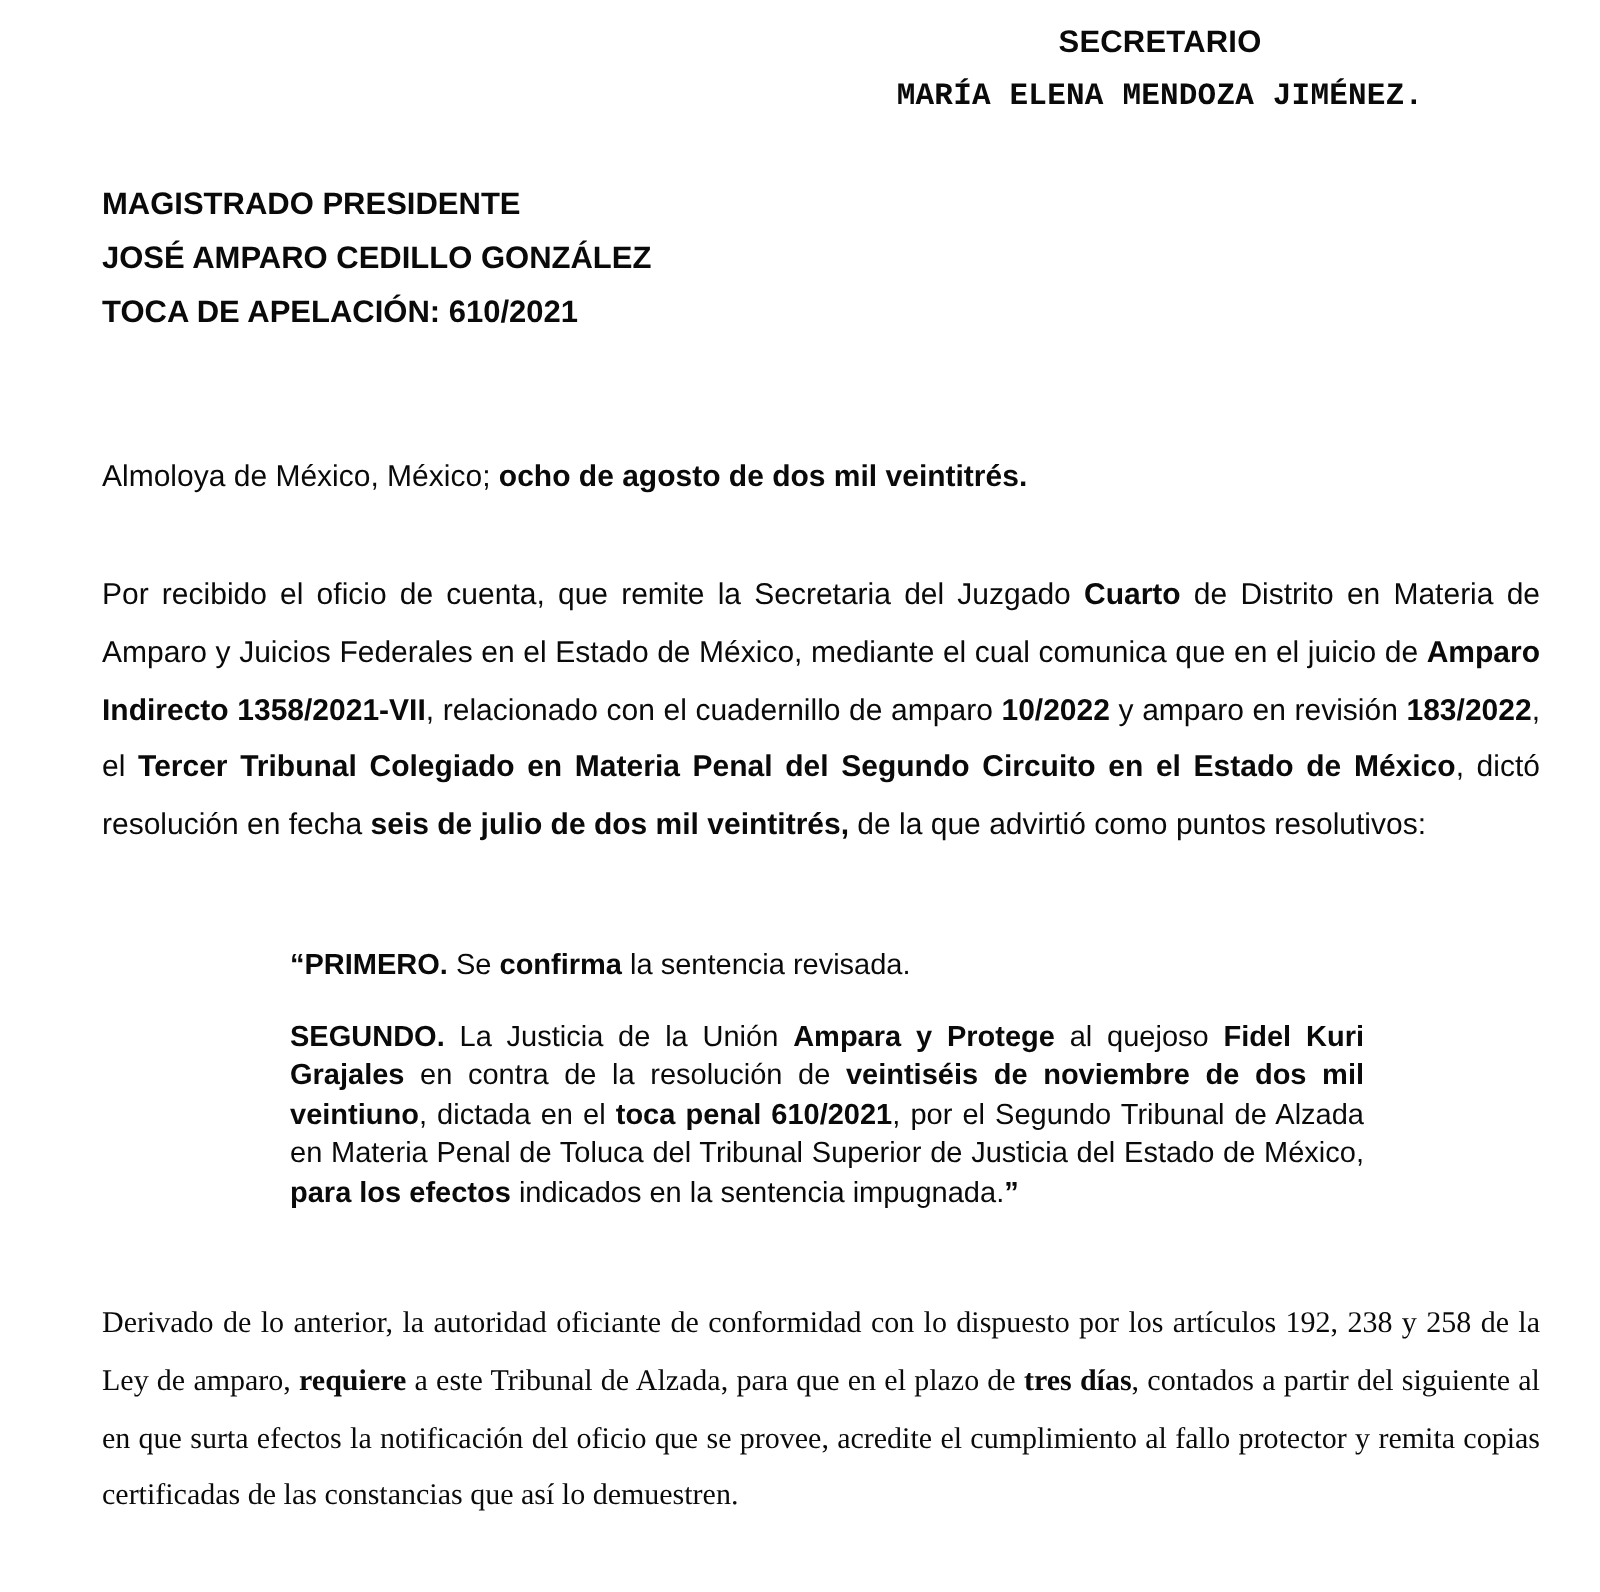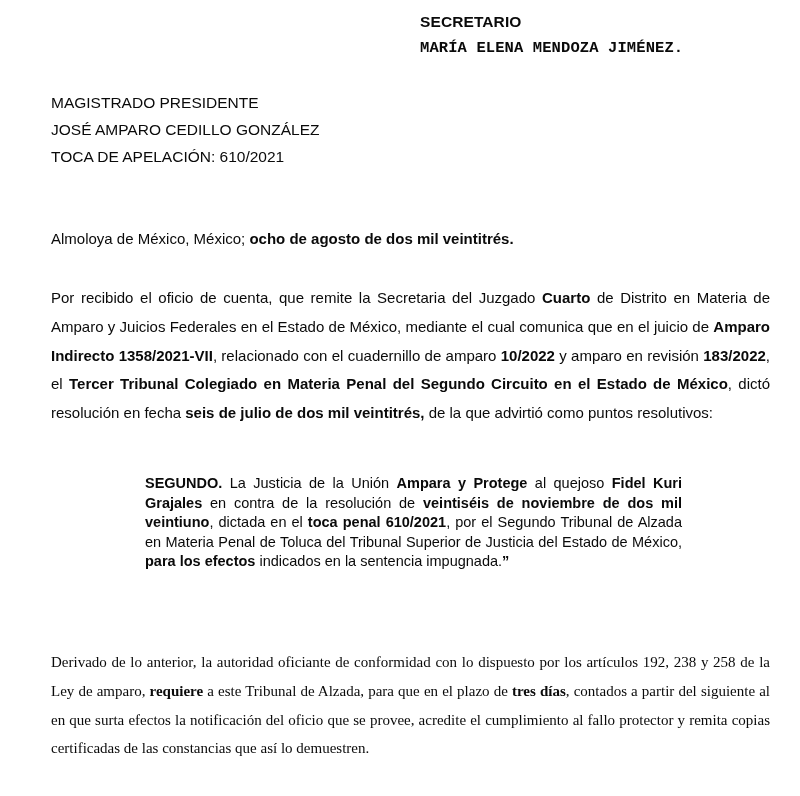--- a/index.html
+++ b/index.html
@@ -19,23 +19,24 @@
     position: relative;
     width: 800px;
     height: 796px;
     background: #ffffff;
     box-sizing: border-box;
   }
 
   
   .signature-block {
     position: absolute;
-    left: 420px;
+    left: 400px;
     top: 8px;
     width: 360px;
+    text-align: center;
   }
   .signature-block .line {
     font-weight: bold;
     font-size: 15.5px;
     letter-spacing: 0.1px;
     line-height: 27px;
     white-space: nowrap;
   }
   .signature-block .line.name {
     font-size: 15.5px;
@@ -43,21 +44,21 @@
   }
 
   
   .heading-block {
     position: absolute;
     left: 51px;
     top: 89px;
     width: 500px;
   }
   .heading-block .hline {
-    font-weight: normal;
+    font-weight: bold;
     font-size: 15.5px;
     line-height: 27px;
     white-space: nowrap;
   }
 
   
   .place-date {
     position: absolute;
     left: 51px;
     top: 227px;
@@ -113,19 +114,20 @@
     <div class="hline">MAGISTRADO PRESIDENTE</div>
     <div class="hline">JOSÉ AMPARO CEDILLO GONZÁLEZ</div>
     <div class="hline">TOCA DE APELACIÓN: 610/2021</div>
   </div>
 
   <div class="place-date"><span>Almoloya de México, México; </span><b>ocho de agosto de dos mil veintitrés.</b></div>
 
   <div class="body-par par-1"><span>Por recibido el oficio de cuenta, que remite la Secretaria del Juzgado </span><b>Cuarto</b><span> de Distrito en Materia de Amparo y Juicios Federales en el Estado de México, mediante el cual comunica que en el juicio de </span><b>Amparo Indirecto 1358/2021-VII</b><span>, relacionado con el cuadernillo de amparo </span><b>10/2022</b><span> y amparo en revisión </span><b>183/2022</b><span>, el </span><b>Tercer Tribunal Colegiado en Materia Penal del Segundo Circuito en el Estado de México</b><span>, dictó resolución en fecha </span><b>seis de julio de dos mil veintitrés,</b><span> de la que advirtió como puntos resolutivos:</span></div>
 
   <div class="quote-block">
+    <p class="q-par tail"><b>“</b><b>PRIMERO.</b><span> Se </span><b>confirma</b><span> la sentencia revisada.</span></p>
 
     <p class="q-par tail"><b>SEGUNDO.</b><span> La Justicia de la Unión </span><b>Ampara y Protege</b><span> al quejoso </span><b>Fidel Kuri Grajales</b><span> en contra de la resolución de </span><b>veintiséis de noviembre de dos mil veintiuno</b><span>, dictada en el </span><b>toca penal 610/2021</b><span>, por el Segundo Tribunal de Alzada en Materia Penal de Toluca del Tribunal Superior de Justicia del Estado de México, </span><b>para los efectos</b><span> indicados en la sentencia impugnada.</span><b>”</b></p>
   </div>
 
   <div class="body-par par-2 last-line-flush"><span>Derivado de lo anterior, la autoridad oficiante de conformidad con lo dispuesto por los artículos 192, 238 y 258 de la Ley de amparo, </span><b>requiere</b><span> a este Tribunal de Alzada, para que en el plazo de </span><b>tres días</b><span>, contados a partir del siguiente al en que surta efectos la notificación del oficio que se provee, acredite el cumplimiento al fallo protector y remita copias certificadas de las constancias que así lo demuestren.</span></div>
 
 </div>
 
 </body></html>

